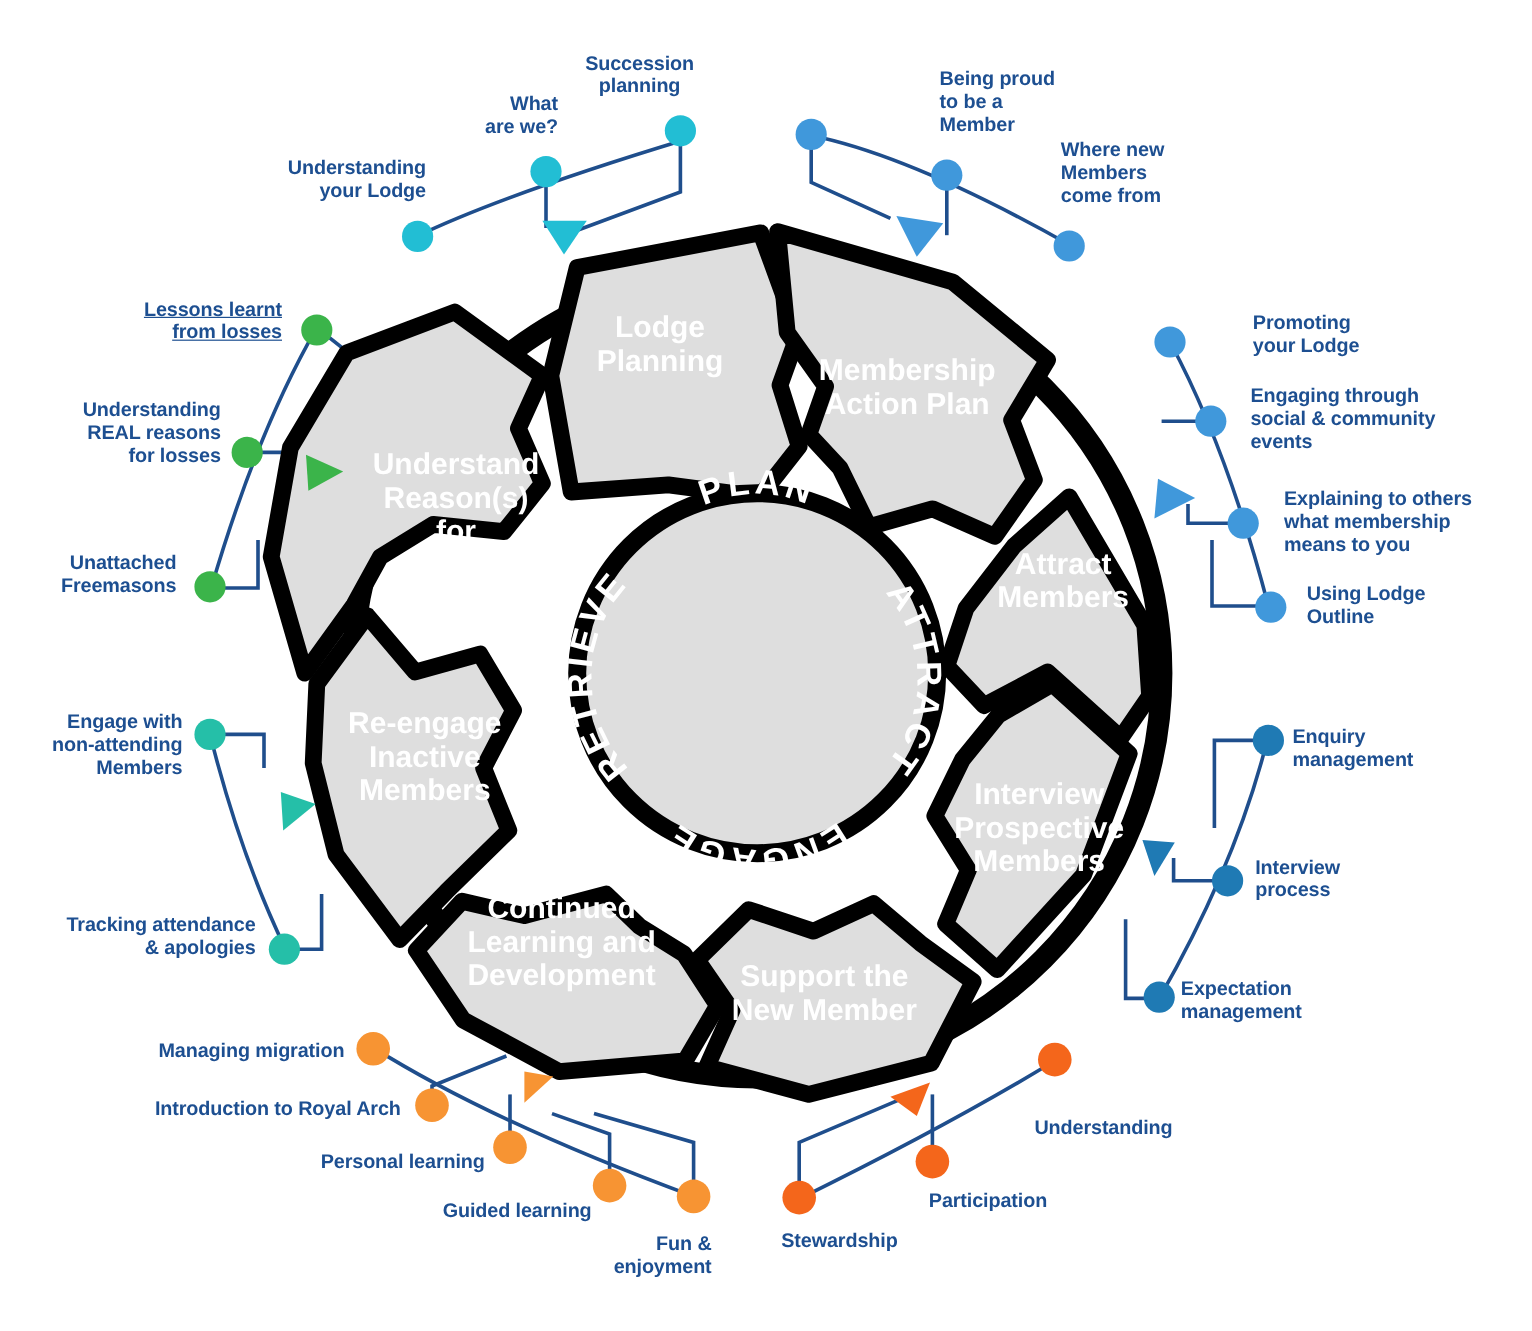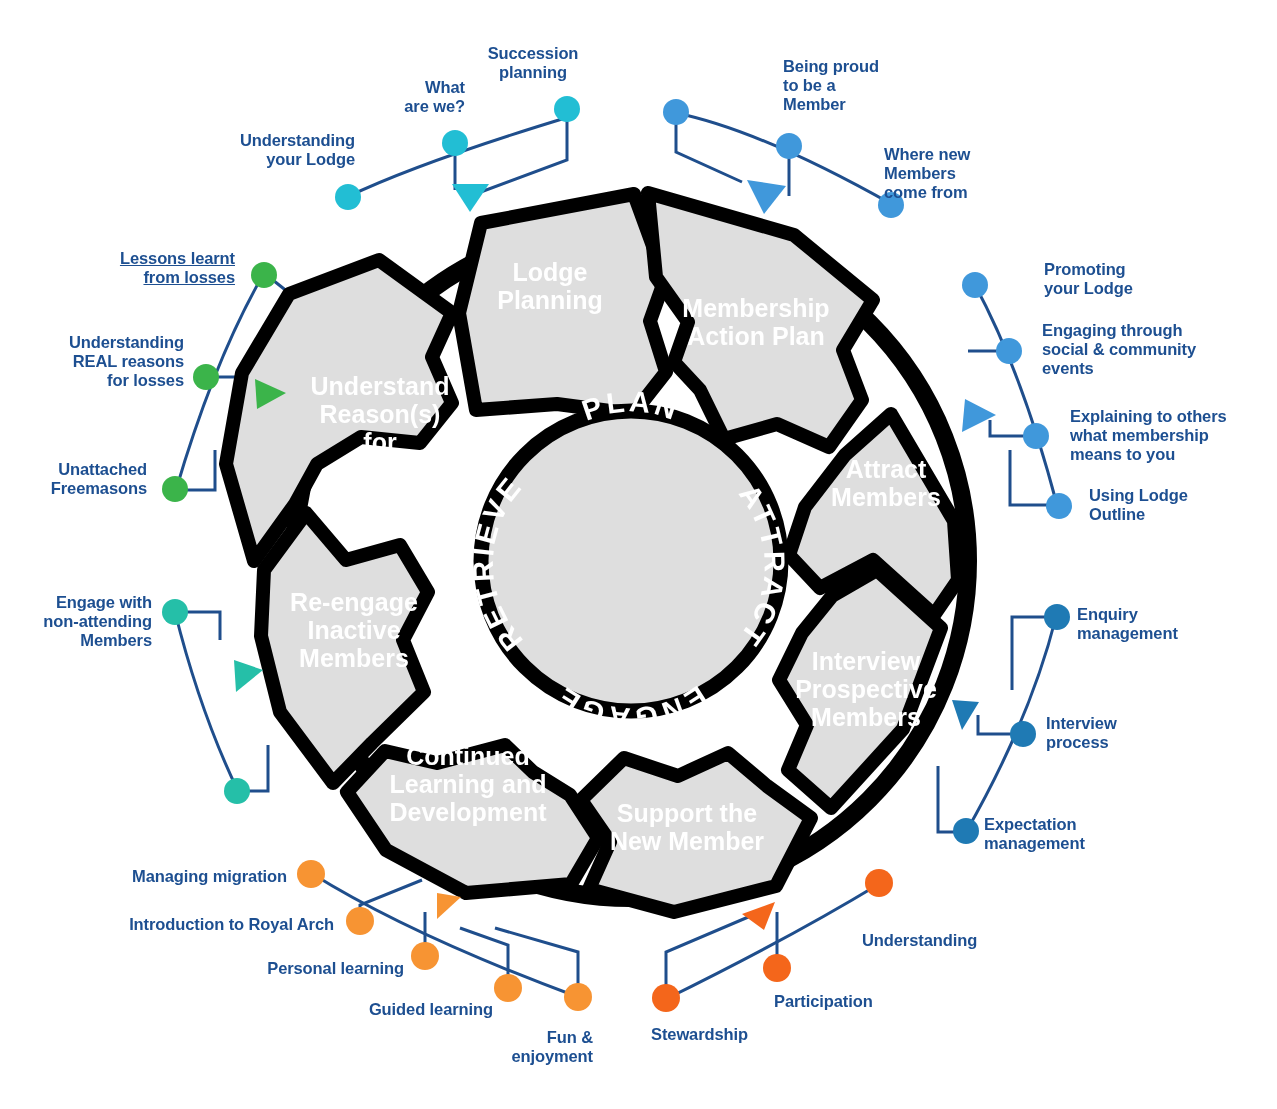--- a/index.html
+++ b/index.html
@@ -224,21 +224,21 @@
   <div class="lbl r" style="left:200px; top:131px; width:155px;">Understanding
 your Lodge</div>
   <div class="lbl r" style="left:350px; top:78px; width:115px;">What
 are we?</div>
   <div class="lbl c" style="left:478px; top:44px; width:110px;">Succession
 planning</div>
 
   <div class="lbl l" style="left:783px; top:57px; width:115px;">Being proud
 to be a
 Member</div>
-  <div class="lbl l" style="left:884px; top:116px; width:120px;margin-top:29px;">Where new
+  <div class="lbl l" style="left:884px; top:116px; width:120px;">Where new
 Members
 come from</div>
 
   <div class="lbl l" style="left:1044px; top:260px; width:130px;">Promoting
 your Lodge</div>
   <div class="lbl l" style="left:1042px; top:321px; width:190px;">Engaging through
 social &amp; community
 events</div>
   <div class="lbl l" style="left:1070px; top:407px; width:195px;">Explaining to others
 what membership
@@ -260,20 +260,22 @@
   <div class="lbl r" style="left:82px; top:867px; width:205px;">Managing migration</div>
   <div class="lbl r" style="left:74px; top:915px; width:260px;">Introduction to Royal Arch</div>
   <div class="lbl r" style="left:219px; top:959px; width:185px;">Personal learning</div>
   <div class="lbl r" style="left:330px; top:1000px; width:163px;">Guided learning</div>
   <div class="lbl r" style="left:478px; top:1028px; width:115px;">Fun &amp;
 enjoyment</div>
 
   <div class="lbl r" style="left:20px; top:593px; width:132px;">Engage with
 non-attending
 Members</div>
+  <div class="lbl r" style="left:25px; top:762px; width:188px;">Tracking attendance
+&amp; apologies</div>
 
   <div class="lbl r" style="left:88px; top:249px; width:147px;text-decoration:underline;">Lessons learnt
 from losses</div>
   <div class="lbl r" style="left:22px; top:333px; width:162px;">Understanding
 REAL reasons
 for losses</div>
   <div class="lbl r" style="left:22px; top:460px; width:125px;">Unattached
 Freemasons</div>
 
 </div>

